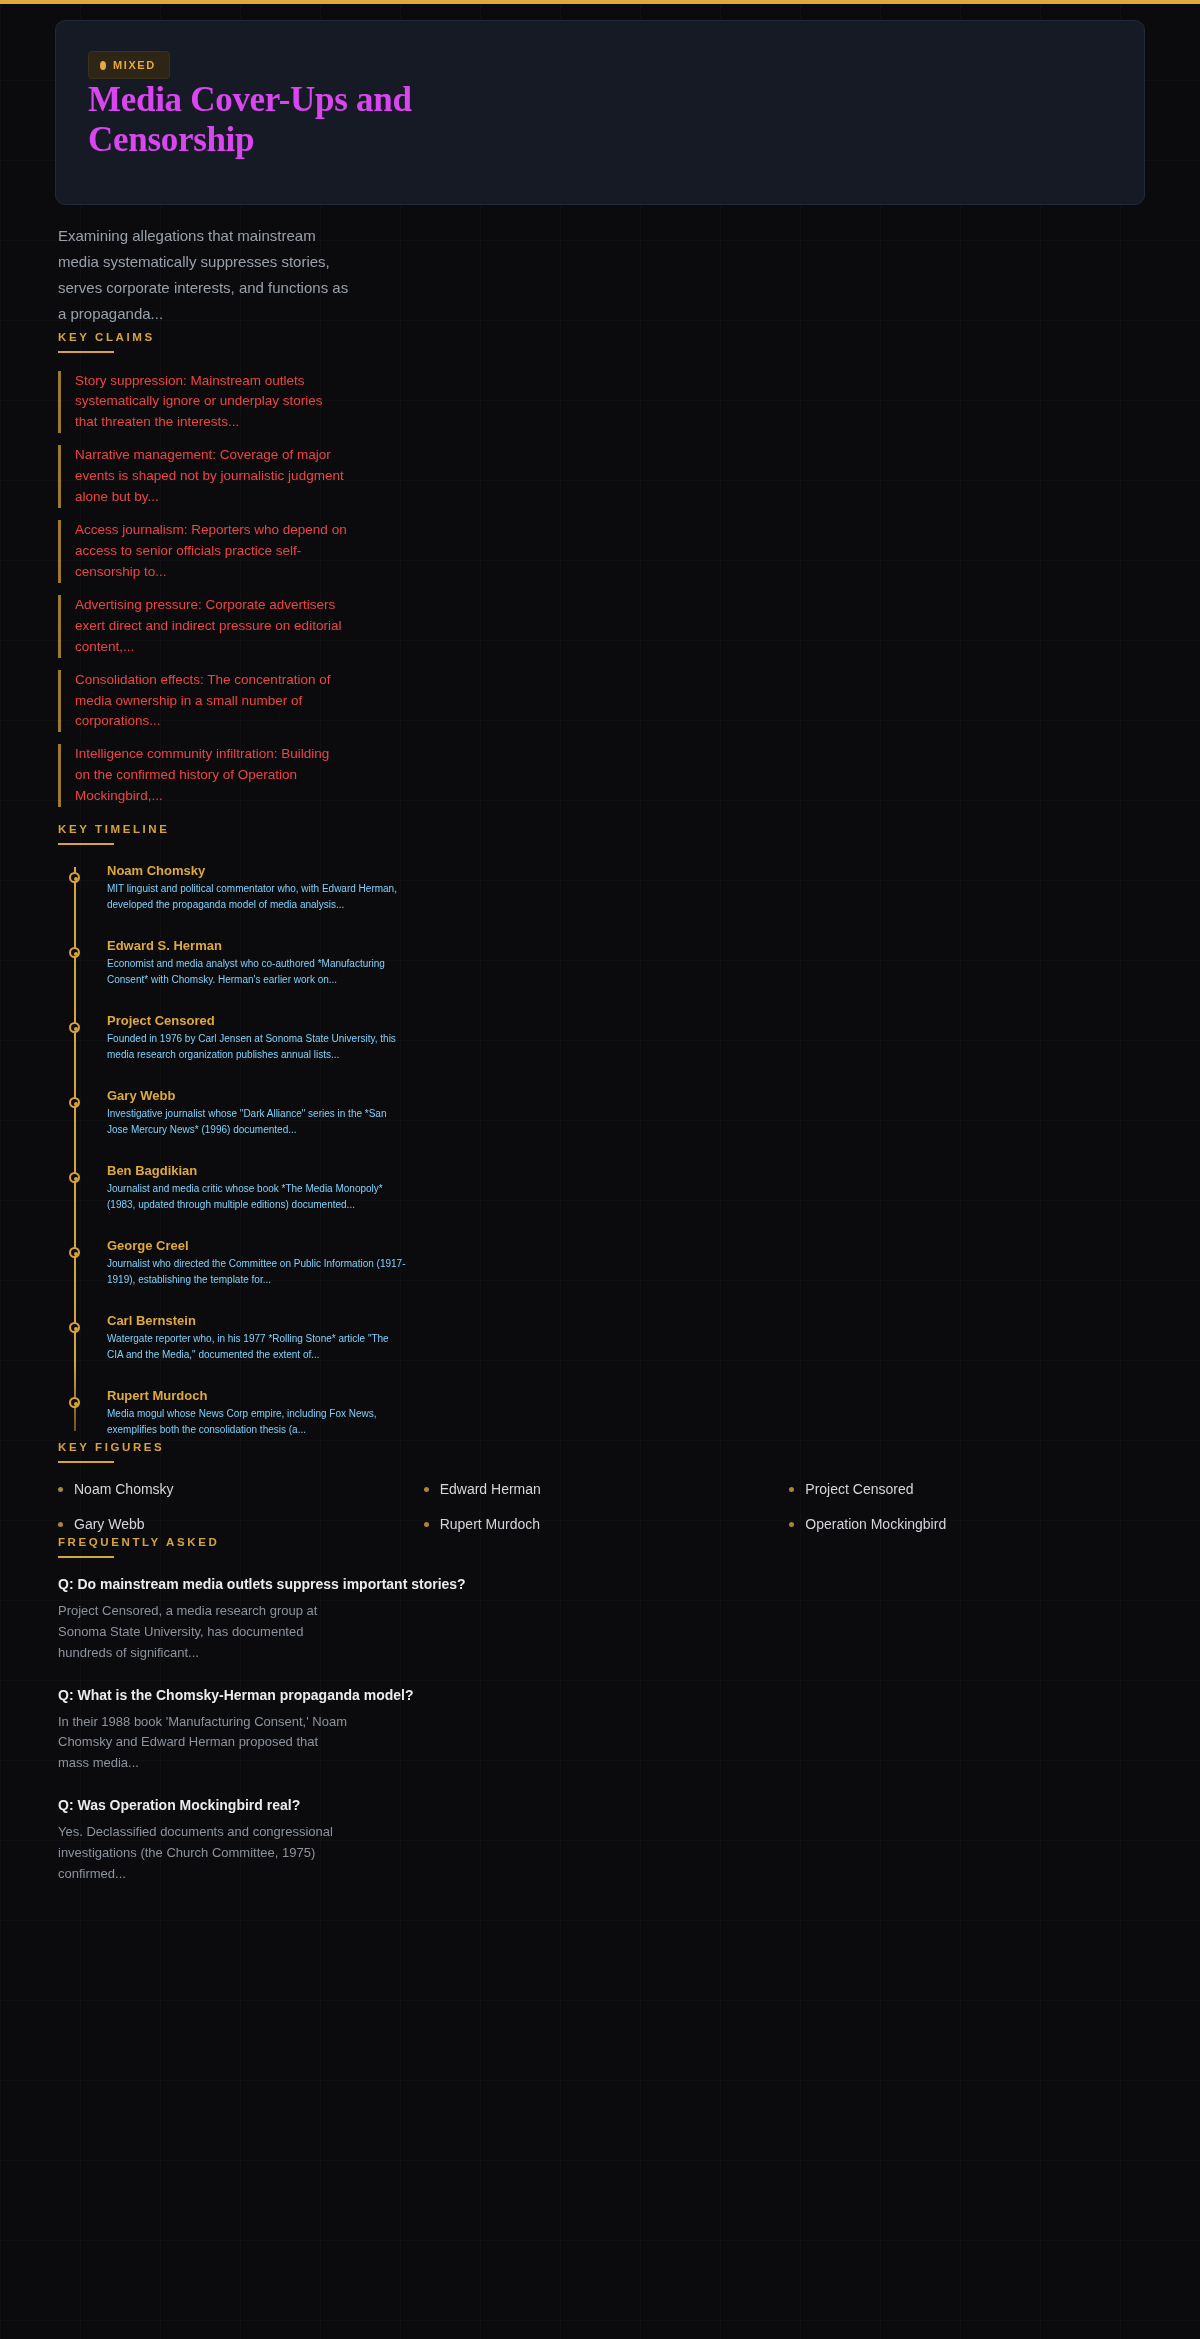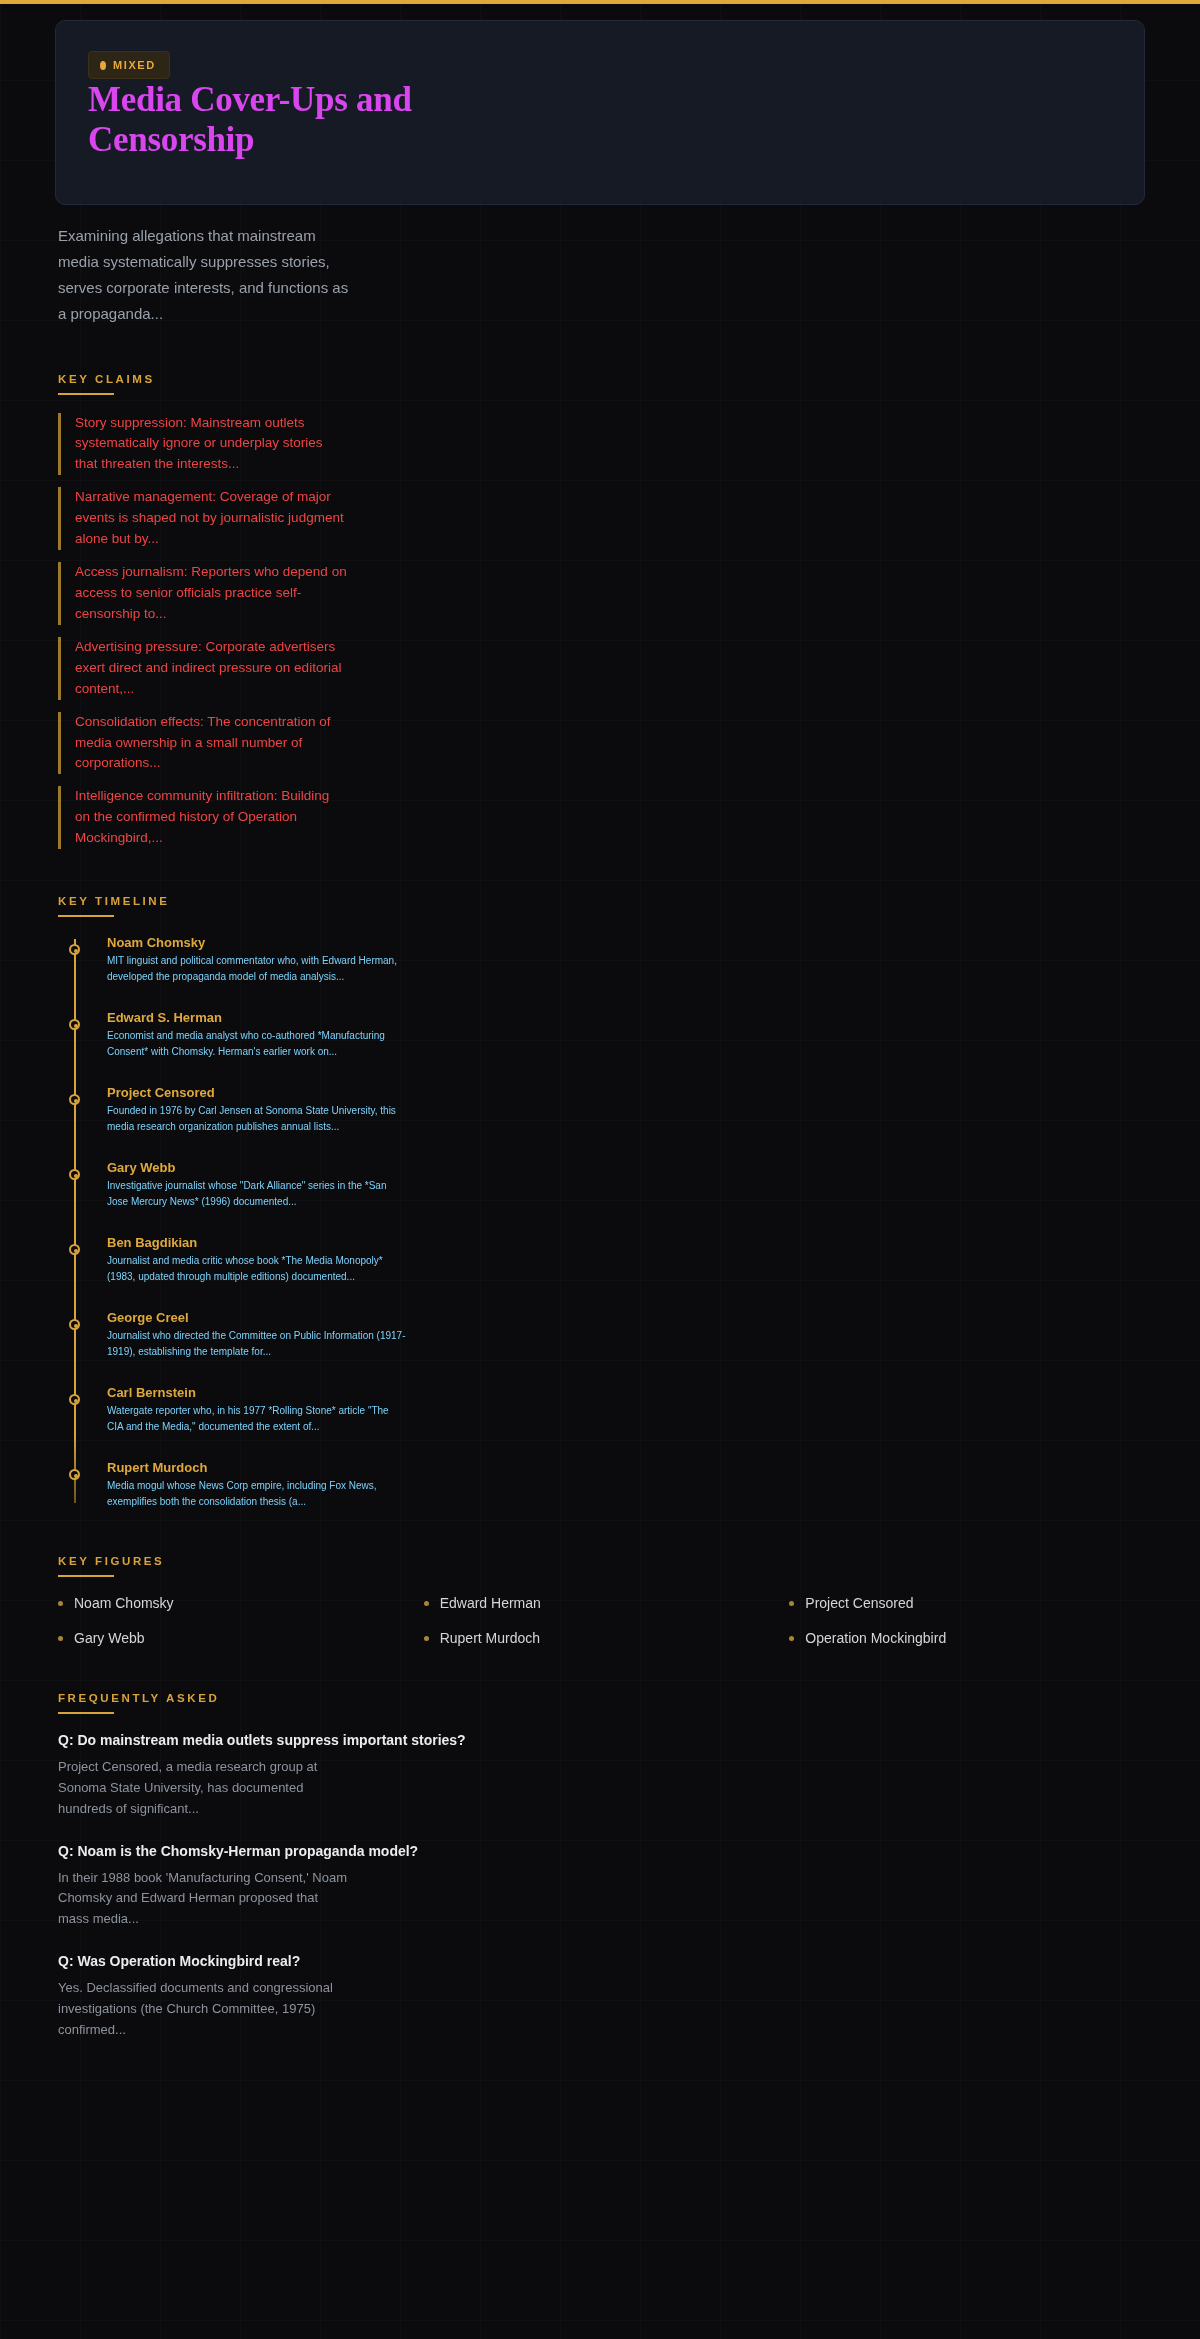--- a/index.html
+++ b/index.html
@@ -81,21 +81,21 @@
     padding: 0 55px 0 58px;
   }
   .summary {
     margin-top: 18px;
     color: #9aa0aa;
     font-size: 15px;
     line-height: 1.73;
     max-width: 300px;
   }
 
-  .section { margin-top: 42px; }
+  .section { }
 
   .section-head {
     color: #d9a33c;
     font-size: 11.5px;
     font-weight: bold;
     letter-spacing: 2.6px;
     padding-bottom: 8px;
     display: inline-block;
   }
   .section-rule {
@@ -314,21 +314,21 @@
   </div>
 
   <div class="section">
     <div class="section-head">FREQUENTLY ASKED</div>
     <div class="section-rule"></div>
     <div class="faq-item">
       <div class="faq-q">Q: Do mainstream media outlets suppress important stories?</div>
       <div class="faq-a">Project Censored, a media research group at Sonoma State University, has documented hundreds of significant...</div>
     </div>
     <div class="faq-item">
-      <div class="faq-q">Q: Noam is the Chomsky-Herman propaganda model?</div>
+      <div class="faq-q">Q: What is the Chomsky-Herman propaganda model?</div>
       <div class="faq-a">In their 1988 book 'Manufacturing Consent,' Noam Chomsky and Edward Herman proposed that mass media...</div>
     </div>
     <div class="faq-item">
       <div class="faq-q">Q: Was Operation Mockingbird real?</div>
       <div class="faq-a">Yes. Declassified documents and congressional investigations (the Church Committee, 1975) confirmed...</div>
     </div>
   </div>
 
 </div>
 

